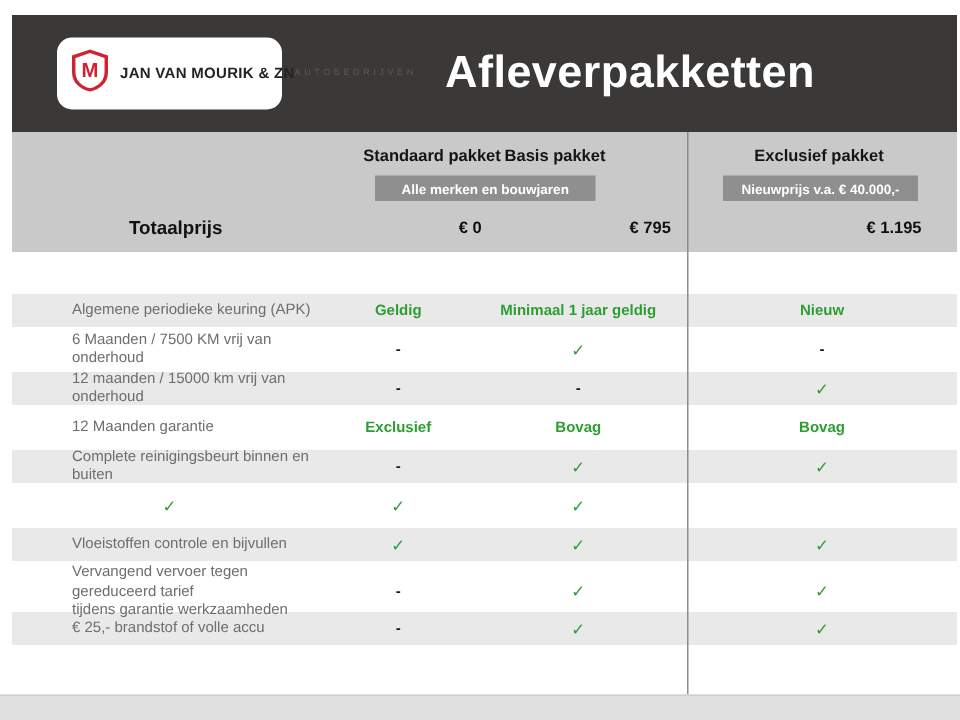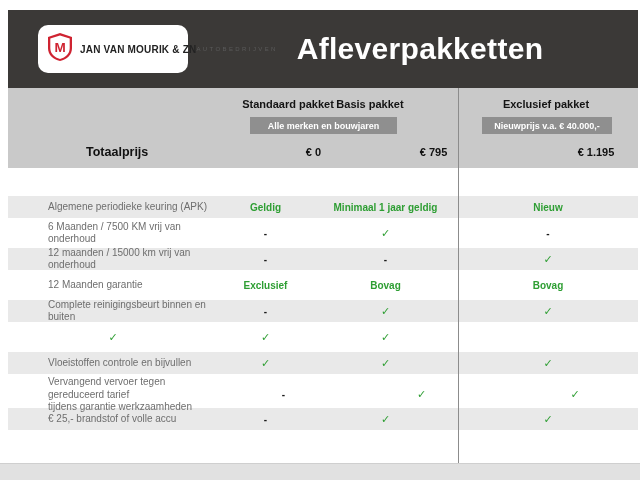--- a/index.html
+++ b/index.html
@@ -138,21 +138,21 @@
         <div class="cell val"><span class="check">✓</span></div>
         <div class="cell val"><span class="check">✓</span></div>
         <div class="cell val"><span class="check">✓</span></div>
       </div>
       <div class="row grid alt" style="height: 26px;">
         <div class="cell label">Vloeistoffen controle en bijvullen</div>
         <div class="cell val"><span class="check">✓</span></div>
         <div class="cell val"><span class="check">✓</span></div>
         <div class="cell val"><span class="check">✓</span></div>
       </div>
-      <div class="row grid" style="height: 30px; gap: 18px;">
+      <div class="row grid" style="height: 30px;">
         <div class="cell label">Vervangend vervoer tegen gereduceerd tarief
 tijdens garantie werkzaamheden</div>
         <div class="cell val"><span class="dash">-</span></div>
         <div class="cell val"><span class="check">✓</span></div>
         <div class="cell val"><span class="check">✓</span></div>
       </div>
       <div class="row grid alt" style="height: 26px;">
         <div class="cell label">€ 25,- brandstof of  volle accu</div>
         <div class="cell val"><span class="dash">-</span></div>
         <div class="cell val"><span class="check">✓</span></div>

